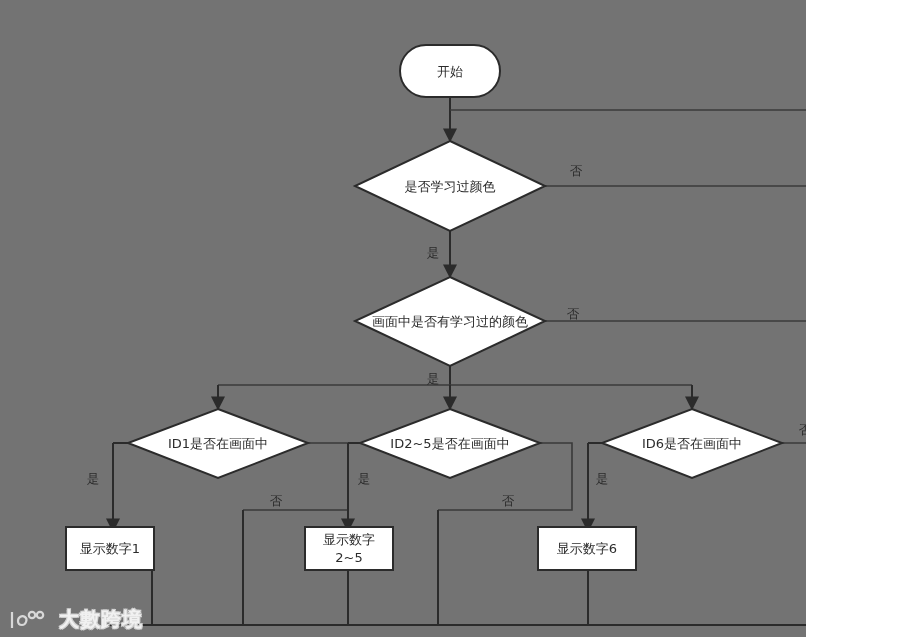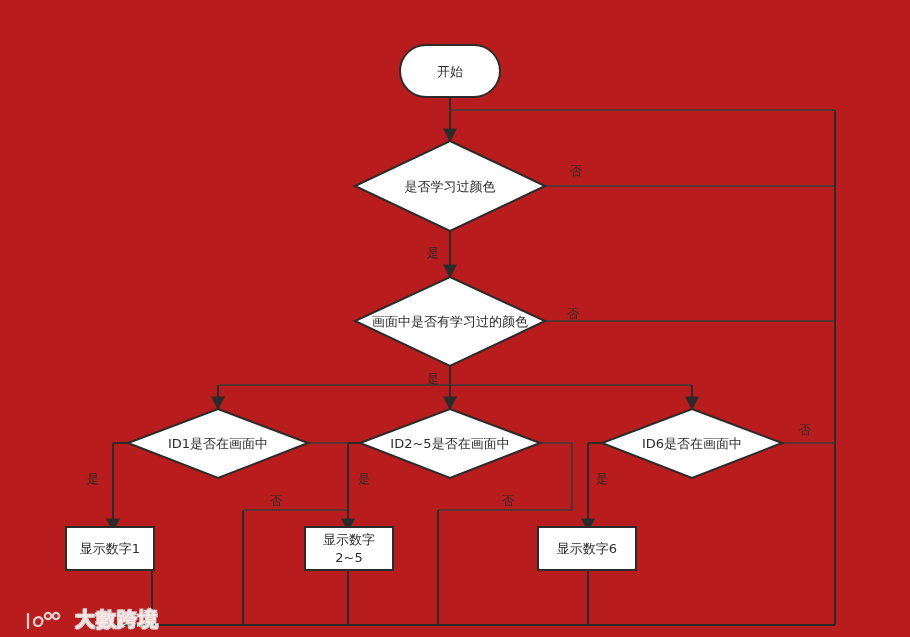--- a/index.html
+++ b/index.html
@@ -2,23 +2,23 @@
 <html><head>
 <meta charset="utf-8">
 <style>
   html, body {
     margin: 0;
     padding: 0;
     background: #ffffff;
   }
   #canvas {
     position: relative;
-    width: 910px;
+    width: 806px;
     height: 637px;
-    background: #b91c1c;
+    background: #737373;
     font-family: "DejaVu Sans", "Liberation Sans", sans-serif;
     overflow: hidden;
   }
   svg#flow {
     position: absolute;
     left: 0;
     top: 0;
     width: 910px;
     height: 637px;
   }
@@ -49,24 +49,24 @@
   }
   .edge-label {
     font-family: "DejaVu Sans", "Liberation Sans", sans-serif;
     font-size: 12.5px;
     fill: #2b2b2b;
     text-anchor: middle;
     dominant-baseline: middle;
   }
   .watermark {
     position: absolute;
-    left: 24px;
+    left: 8px;
     bottom: 4px;
     display: flex;
-    align-items: flex-end;
+    align-items: center;
     gap: 7px;
     opacity: 0.9;
     pointer-events: none;
   }
   .wm-logo {
     width: 44px;
     height: 24px;
     position: relative;
   }
   .wm-text {

